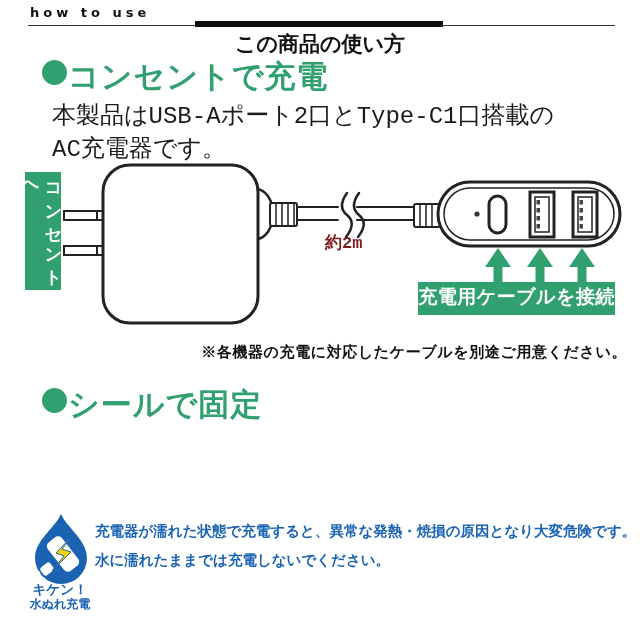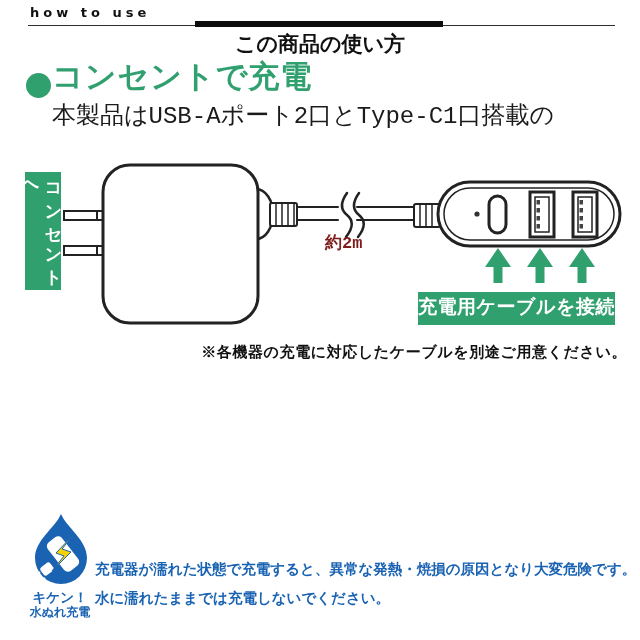--- a/index.html
+++ b/index.html
@@ -13,66 +13,67 @@
   .nowrap{white-space:nowrap;font-family:Liberation Mono, monospace;}
 
   
   .eyebrow{position:absolute;left:30px;top:5px;font-size:13px;font-weight:bold;letter-spacing:4px;color:#111;}
   .thin-rule{position:absolute;left:28px;top:25px;width:587px;height:1px;background:#2f2f2f;}
   .thick-rule{position:absolute;left:195px;top:21px;width:248px;height:6px;background:#0d0d0d;}
   .page-title{position:absolute;left:170px;top:30px;width:300px;text-align:center;
     font-size:21px;font-weight:bold;color:#111;}
 
   
-  .section-heading{position:absolute;left:26px;height:38px;display:flex;align-items:flex-end;}
+  .section-heading{position:absolute;left:42px;height:38px;display:flex;align-items:flex-start;}
   .section-heading .bullet{width:25px;height:25px;border-radius:50%;background:#31a06f;flex:0 0 auto;margin-right:1px;}
   .section-heading .h-text{font-size:31px;font-weight:bold;color:#31a06f;letter-spacing:1px;line-height:38px;}
   #heading-charge{top:60px;}
   #heading-seal{top:388px;}
 
   .body-text{position:absolute;left:52px;font-size:24px;line-height:33px;color:#1b1b1b;}
   #body-charge{top:100px;}
   #body-seal{top:423px;}
 
   
   #diagram-svg{position:absolute;left:0;top:160px;}
   .outlet-label{position:absolute;left:25px;top:172px;width:36px;height:118px;background:#31a06f;
     color:#fff;font-weight:bold;font-size:17px;letter-spacing:2px;
     writing-mode:vertical-rl;text-orientation:upright;
     display:flex;align-items:center;justify-content:center;}
   .cable-length{position:absolute;left:325px;top:231px;font-size:17px;font-weight:bold;color:#7f1d1d;}
   .connect-banner{position:absolute;left:418px;top:282px;width:197px;height:33px;background:#31a06f;
-    color:#fff;font-weight:bold;font-size:19px;line-height:33px;text-align:center;letter-spacing:0.5px;margin-top:10px;}
+    color:#fff;font-weight:bold;font-size:19px;line-height:33px;text-align:right;letter-spacing:0.5px;}
   .note{position:absolute;right:13px;top:343px;font-size:15px;font-weight:bold;color:#111;letter-spacing:0.6px;}
 
   
   #warning-icon-svg{position:absolute;left:24px;top:512px;}
   .warning-caption{position:absolute;left:12px;top:584px;width:96px;text-align:center;
-    color:#1a63b3;font-weight:bold;line-height:14px;margin-top:8px;}
+    color:#1a63b3;font-weight:bold;line-height:14px;}
   .warning-caption .cap1{font-size:13.5px;}
   .warning-caption .cap2{font-size:12px;}
-  .warning-text{position:absolute;left:95px;top:556px;color:#1a63b3;font-weight:bold;
+  .warning-text{position:absolute;left:95px;top:518px;color:#1a63b3;font-weight:bold;
     font-size:14.5px;line-height:28.5px;}
 </style>
 </head>
 <body>
 
 <div id="stage">
 
   <div class="eyebrow">how to use</div>
   <div class="thin-rule"></div>
   <div class="thick-rule"></div>
   <div class="page-title serif nowrap">この商品の使い方</div>
 
   <div class="section-heading" id="heading-charge">
     <span class="bullet"></span>
     <span class="h-text serif nowrap">コンセントで充電</span>
   </div>
   <div class="body-text serif" id="body-charge">
     <div class="nowrap">本製品はUSB-Aポート2口とType-C1口搭載の</div>
+    <div class="nowrap">AC充電器です。</div>
   </div>
 
   <svg id="diagram-svg" width="640" height="180" viewBox="0 0 640 180">
     <g stroke="#222" fill="#ffffff" stroke-linecap="round">
 
       <ellipse cx="256" cy="54" rx="17" ry="25" stroke-width="2.5"></ellipse>
 
       <g stroke-width="2">
         <rect x="64" y="51" width="42" height="9"></rect>
         <rect x="64" y="86" width="42" height="9"></rect>
@@ -148,20 +149,24 @@
       <polygon points="527,107 540,88 553,107 544.5,107 544.5,123 535.5,123 535.5,107"></polygon>
       <polygon points="569,107 582,88 595,107 586.5,107 586.5,123 577.5,123 577.5,107"></polygon>
     </g>
   </svg>
 
   <div class="outlet-label">コンセントへ</div>
   <div class="cable-length nowrap">約2m</div>
   <div class="connect-banner nowrap">充電用ケーブルを接続</div>
   <div class="note nowrap">※各機器の充電に対応したケーブルを別途ご用意ください。</div>
 
+  <div class="section-heading" id="heading-seal">
+    <span class="bullet"></span>
+    <span class="h-text serif nowrap">シールで固定</span>
+  </div>
 
   <svg id="warning-icon-svg" width="74" height="74" viewBox="0 0 74 74">
     <path d="M37,2 C31,16 11,28 11,46 A26,26 0 1,0 63,46 C63,28 43,16 37,2 Z" fill="#1a63b3"></path>
     <rect x="30" y="24" width="18" height="36" rx="5" fill="#ffffff" transform="rotate(-38 39 42)"></rect>
     <rect x="17" y="52" width="12" height="10" rx="2.5" fill="#ffffff" transform="rotate(-38 23 57)"></rect>
     <g stroke="#ffffff" stroke-width="2">
       <line x1="16" y1="60" x2="12" y2="63"></line>
       <line x1="21" y1="66" x2="17" y2="69"></line>
     </g>
     <polygon points="50,22 32,41 40,44 28,59 47,40 38,37" fill="#f6d300" stroke="#1a63b3" stroke-width="1"></polygon>

